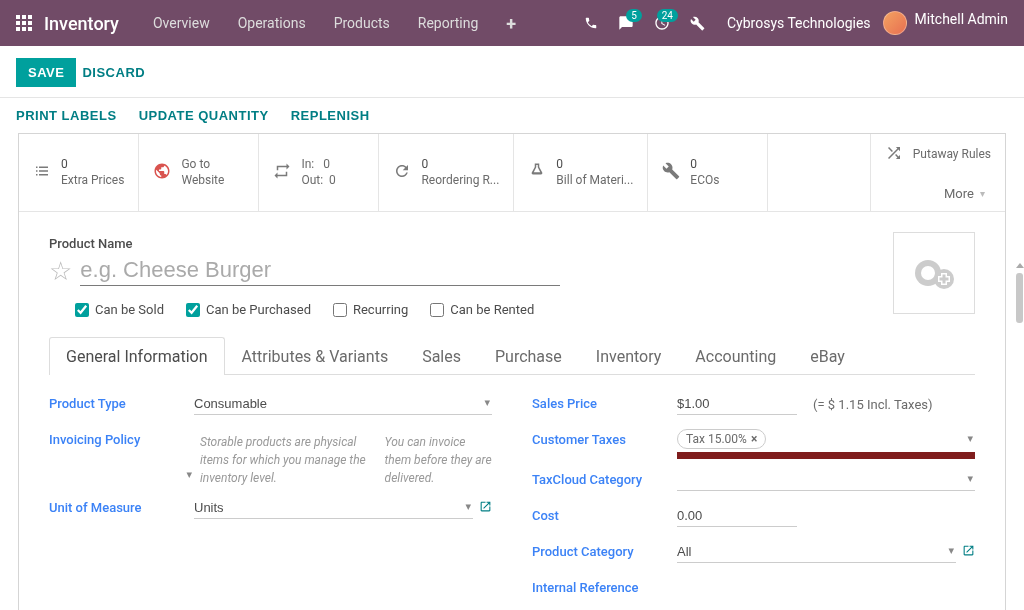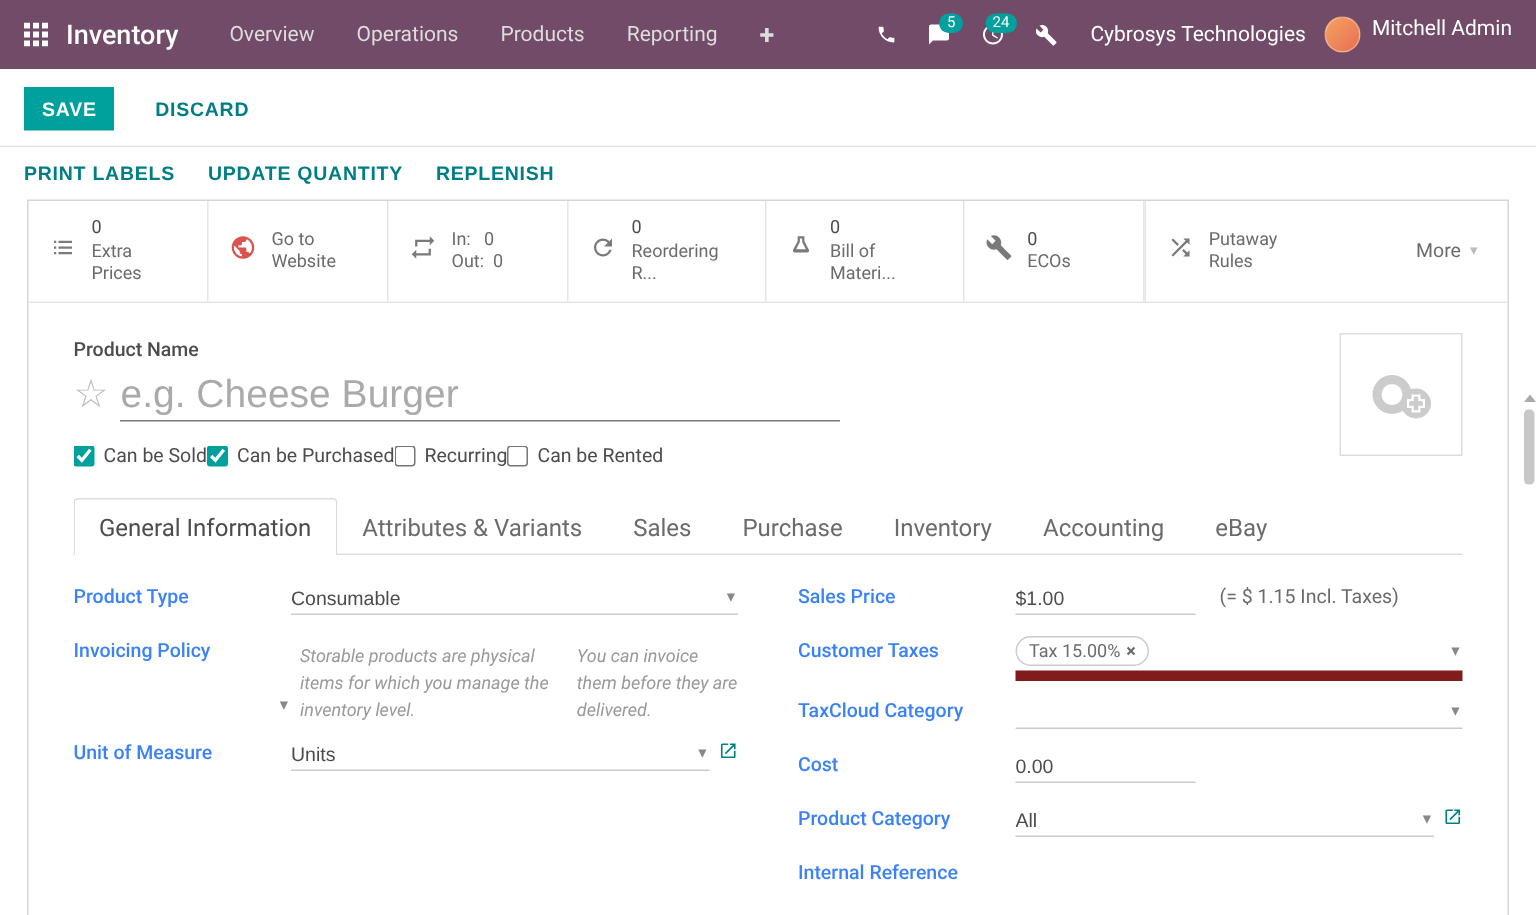--- a/index.html
+++ b/index.html
@@ -15,21 +15,21 @@
 .navbar .badge { position: absolute; top: -6px; right: 2px; background: #00A09D; color: #fff; border-radius: 10px; font-size: 10px; padding: 1px 5px; min-width: 14px; text-align: center; }
 .navbar .company { padding: 0 12px; font-size: 14px; }
 .navbar .avatar { width: 24px; height: 24px; border-radius: 50%; background: linear-gradient(135deg, #f4a261, #e76f51); margin-right: 8px; border: 1px solid rgba(255,255,255,0.3); }
 .navbar .user { display: flex; align-items: flex-start; font-size: 14px; }
 
 
 .control-panel { padding: 12px 16px 0 16px; }
 .breadcrumb { font-size: 18px; color: #6b6b6b; margin-bottom: 10px; }
 .breadcrumb .link { color: #017e84; cursor: pointer; }
 .breadcrumb .sep { color: #aaa; margin: 0 4px; }
-.actions { display: flex; align-items: center; gap: 23px; }
+.actions { display: flex; align-items: center; gap: 2px; }
 .btn-primary { background: #00A09D; color: #fff; border: none; padding: 7px 12px; font-size: 13px; font-weight: 600; letter-spacing: 0.5px; cursor: pointer; }
 .btn-secondary { background: none; border: none; color: #017e84; font-size: 13px; font-weight: 600; letter-spacing: 0.5px; cursor: pointer; padding: 7px 4px; }
 
 .action-bar { border-top: 1px solid #e5e5e5; margin-top: 10px; padding: 10px 16px; display: flex; gap: 22px; }
 .action-link { background: none; border: none; color: #017e84; font-size: 13px; font-weight: 600; letter-spacing: 0.5px; cursor: pointer; }
 
 
 .content-wrap { padding: 0 18px 20px 18px; position: relative; }
 .sheet { border: 1px solid #d5d5d5; background: #fff; }
 
@@ -41,26 +41,26 @@
 .stat-btn .stat-text { display: flex; flex-direction: column; font-size: 12px; color: #6b6b6b; line-height: 1.3; }
 .stat-btn .stat-num { color: #4c4c4c; }
 .stat-spacer { flex: 1; border-right: 1px solid #e5e5e5; }
 .stat-more { padding: 10px 20px; color: #6b6b6b; font-size: 13px; cursor: pointer; display: flex; align-items: center; gap: 6px; justify-content: flex-end; }
 
 
 .form-body { padding: 24px 30px 10px 30px; position: relative; }
 .label-small { font-size: 13px; color: #4c4c4c; font-weight: 500; margin-bottom: 4px; }
 .name-row { display: flex; align-items: center; gap: 8px; flex: 1; }
 .star { font-size: 26px; color: #bbb; cursor: pointer; }
-.name-input { font-size: 26px; border: none; border-bottom: 1px solid #7a7a7a; outline: none; width: 480px; padding: 2px 0; color: #ec4899; }
+.name-input { font-size: 22px; border: none; border-bottom: 1px solid #7a7a7a; outline: none; width: 480px; padding: 2px 0; color: #ec4899; }
 .name-input::placeholder { color: #aaa; }
 .img-box { width: 82px; height: 82px; border: 1px solid #ddd; display: flex; align-items: center; justify-content: center; position: absolute; right: 30px; top: 20px; cursor: pointer; }
 .img-box svg { fill: #ccc; }
 
-.checks { display: flex; margin-top: 16px; }
+.checks { display: flex; gap: 22px; margin-top: 16px; margin-left: 26px; }
 .check-item { display: flex; align-items: center; gap: 6px; font-size: 13px; }
 .check-item input { width: 14px; height: 14px; accent-color: #00A09D; cursor: pointer; }
 
 
 .tabs { display: flex; border-bottom: 1px solid #ddd; margin-top: 20px; }
 .tab { padding: 9px 16px; font-size: 16px; color: #6b6b6b; cursor: pointer; border: 1px solid transparent; border-bottom: none; margin-bottom: -1px; }
 .tab.active { border-color: #ddd; background: #fff; color: #4c4c4c; border-radius: 3px 3px 0 0; }
 
 
 .form-grid { display: flex; gap: 40px; margin-top: 18px; }
@@ -212,21 +212,21 @@
           <svg width="18" height="18" viewBox="0 0 24 24" fill="currentColor">
               <path d="M22.7 19l-9.1-9.1c.9-2.3.4-5-1.5-6.9-2-2-5-2.4-7.4-1.3L9 6 6 9 1.6 4.7C.4 7.1.9 10.1 2.9 12.1c1.9 1.9 4.6 2.4 6.9 1.5l9.1 9.1c.4.4 1 .4 1.4 0l2.3-2.3c.5-.4.5-1.1.1-1.4z"></path>
             </svg>
         </span>
         <span class="stat-text">
             <span class="stat-num">0</span>
             <span>ECOs</span>
           </span>
       </div>
       <div class="stat-spacer"></div>
-      <div style="display:flex;flex-direction:row;gap:32px;">
+      <div style="display:flex;flex-direction:column;">
         <div class="stat-btn" style="border:none;">
           <span class="stat-icon">
             <svg width="18" height="18" viewBox="0 0 24 24" fill="currentColor">
                 <path d="M10.59 9.17L5.41 4 4 5.41l5.17 5.17 1.42-1.41zM14.5 4l2.04 2.04L4 18.59 5.41 20 17.96 7.46 20 9.5V4h-5.5zm.33 9.41l-1.41 1.41 3.13 3.13L14.5 20H20v-5.5l-2.04 2.04-3.13-3.13z"></path>
               </svg>
           </span>
           <span class="stat-text">
               <span>Putaway Rules</span>
             </span>
         </div>

